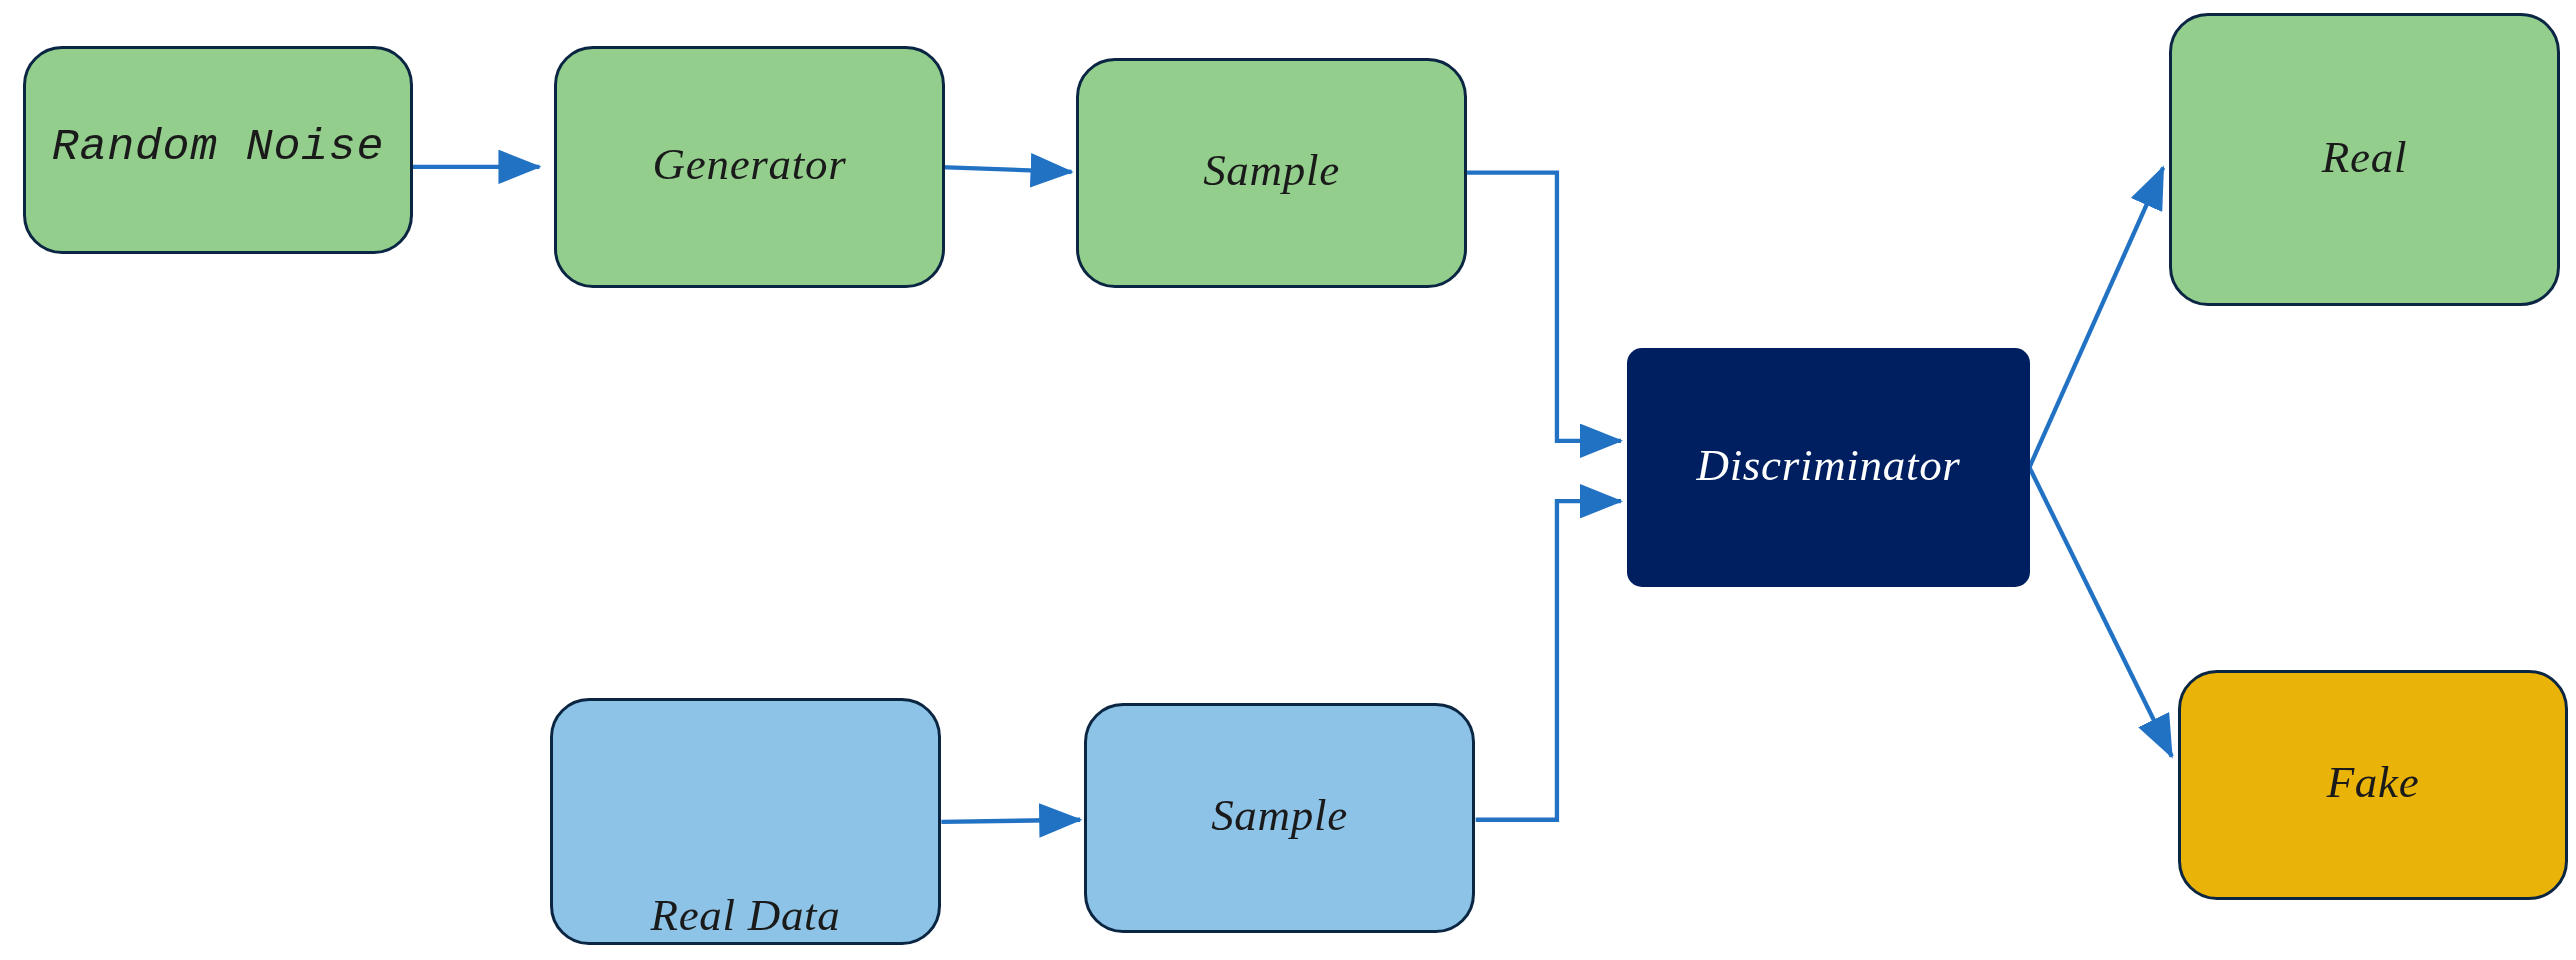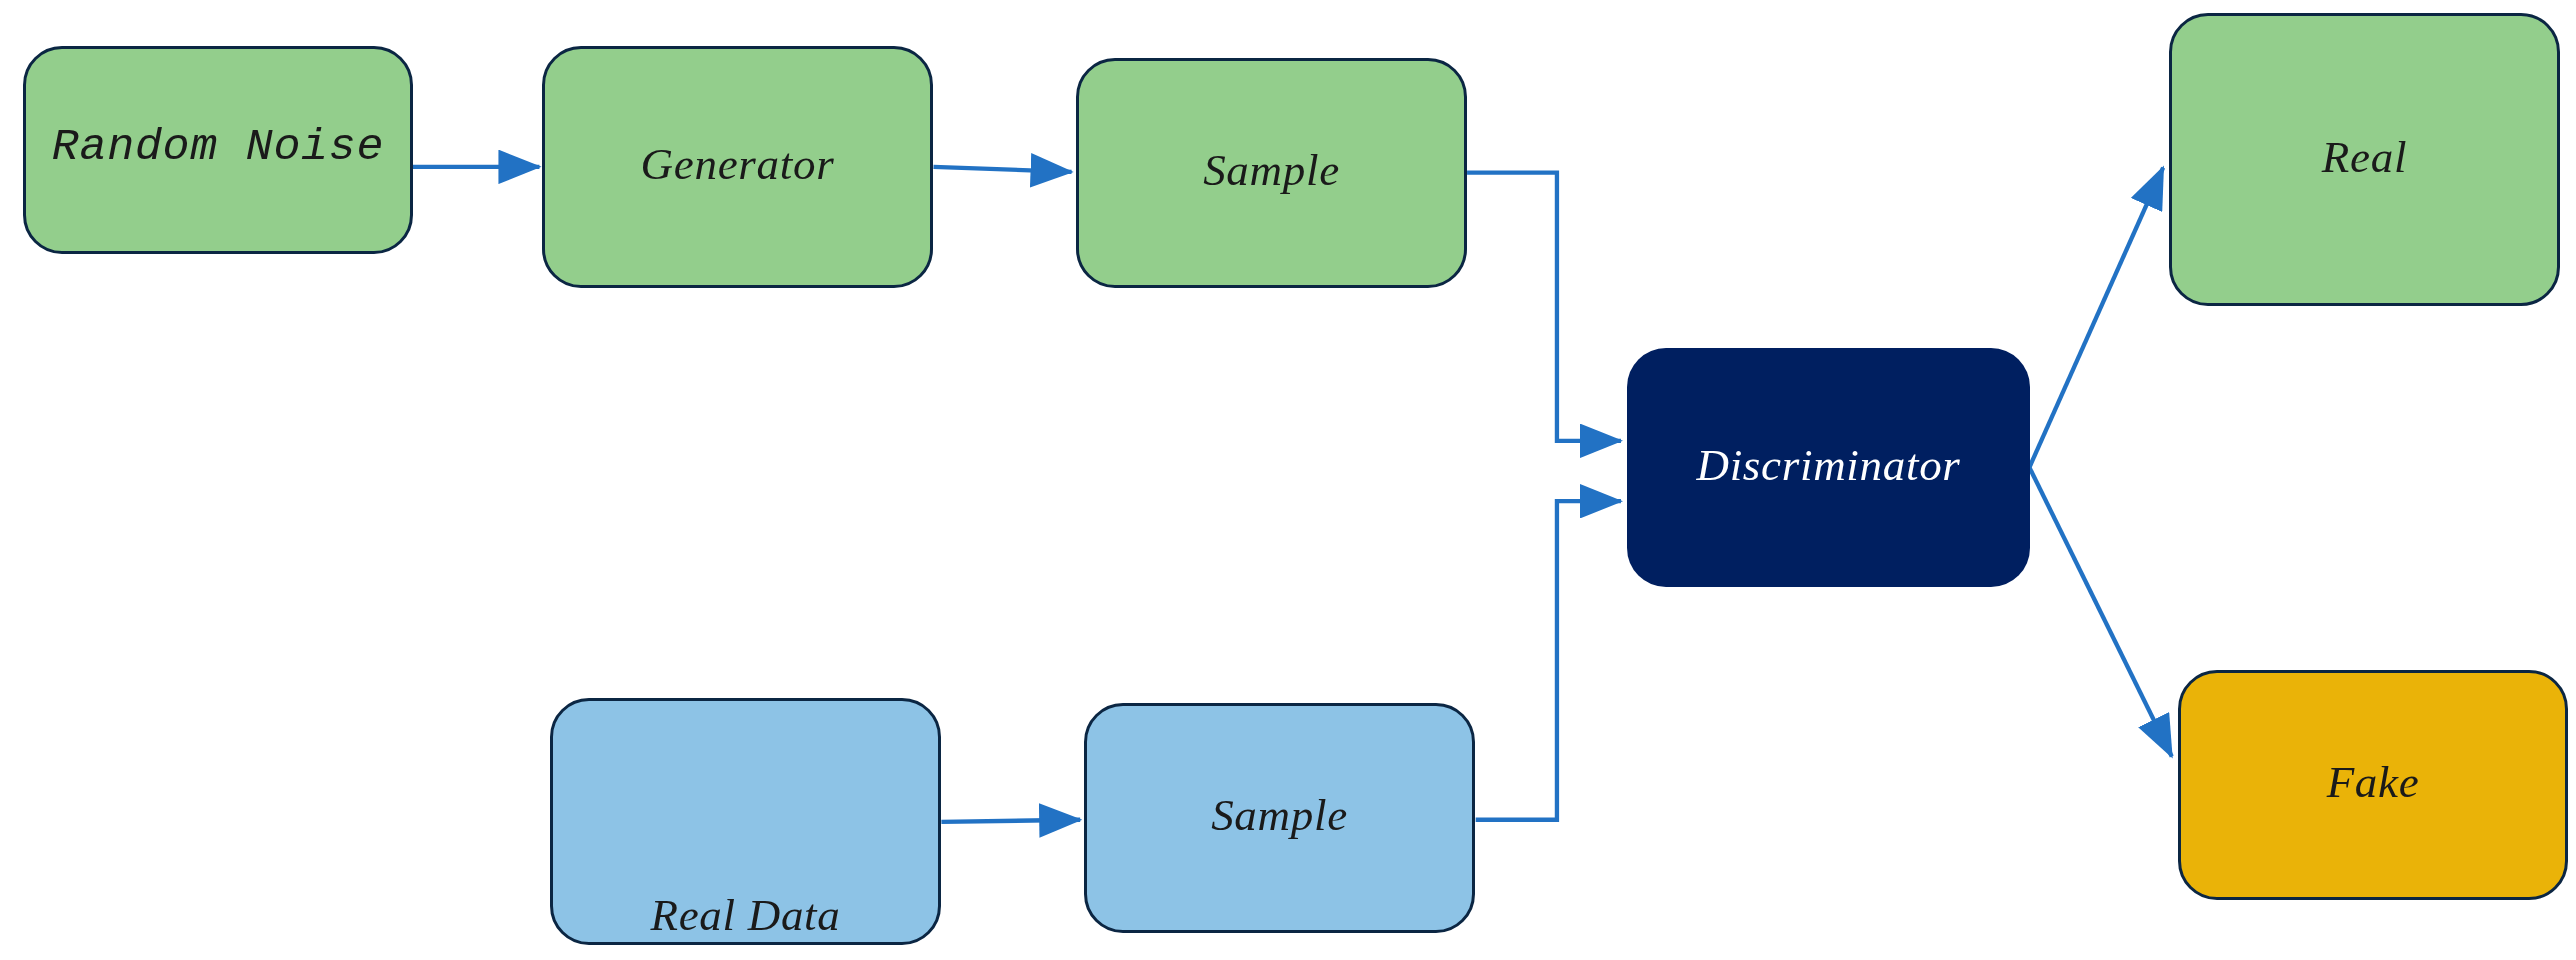--- a/index.html
+++ b/index.html
@@ -71,37 +71,37 @@
 
     <path class="connector" d="M2822,650 L3008,233" marker-end="url(#arw)"></path>
 
     <path class="connector" d="M2822,650 L3020,1052" marker-end="url(#arw)"></path>
   </svg>
 
   <div class="node n-random-noise" style="background: rgb(147, 206, 140); border-color: rgb(11, 38, 67); color: rgb(26, 26, 26);">
     <span class="lbl">Random Noise</span>
   </div>
 
-  <div class="node n-generator" style="background: rgb(147, 206, 140); border-color: rgb(11, 38, 67); color: rgb(26, 26, 26);">
+  <div class="node n-generator" style="background: rgb(147, 206, 140); border-color: rgb(11, 38, 67); color: rgb(26, 26, 26); margin-left: 12px;">
     <span class="lbl">Generator</span>
   </div>
 
   <div class="node n-sample-top" style="background: rgb(147, 206, 140); border-color: rgb(11, 38, 67); color: rgb(26, 26, 26);">
     <span class="lbl">Sample</span>
   </div>
 
   <div class="node n-real-data" style="background: rgb(141, 195, 230); border-color: rgb(11, 38, 67); color: rgb(26, 26, 26); align-items: flex-end;">
     <span class="lbl">Real Data</span>
   </div>
 
   <div class="node n-sample-bottom" style="background: rgb(141, 195, 230); border-color: rgb(11, 38, 67); color: rgb(26, 26, 26);">
     <span class="lbl">Sample</span>
   </div>
 
-  <div class="node n-discriminator" style="background: rgb(0, 31, 96); border-color: rgb(0, 31, 96); color: rgb(255, 255, 255);">
+  <div class="node n-discriminator" style="background: rgb(0, 31, 96); border-color: rgb(0, 31, 96); color: rgb(255, 255, 255); border-radius: 15px;">
     <span class="lbl">Discriminator</span>
   </div>
 
   <div class="node n-real" style="background: rgb(147, 206, 140); border-color: rgb(11, 38, 67); color: rgb(26, 26, 26);">
     <span class="lbl">Real</span>
   </div>
 
   <div class="node n-fake" style="background: #eab308; border-color: rgb(11, 38, 67); color: rgb(26, 26, 26);">
     <span class="lbl">Fake</span>
   </div>

